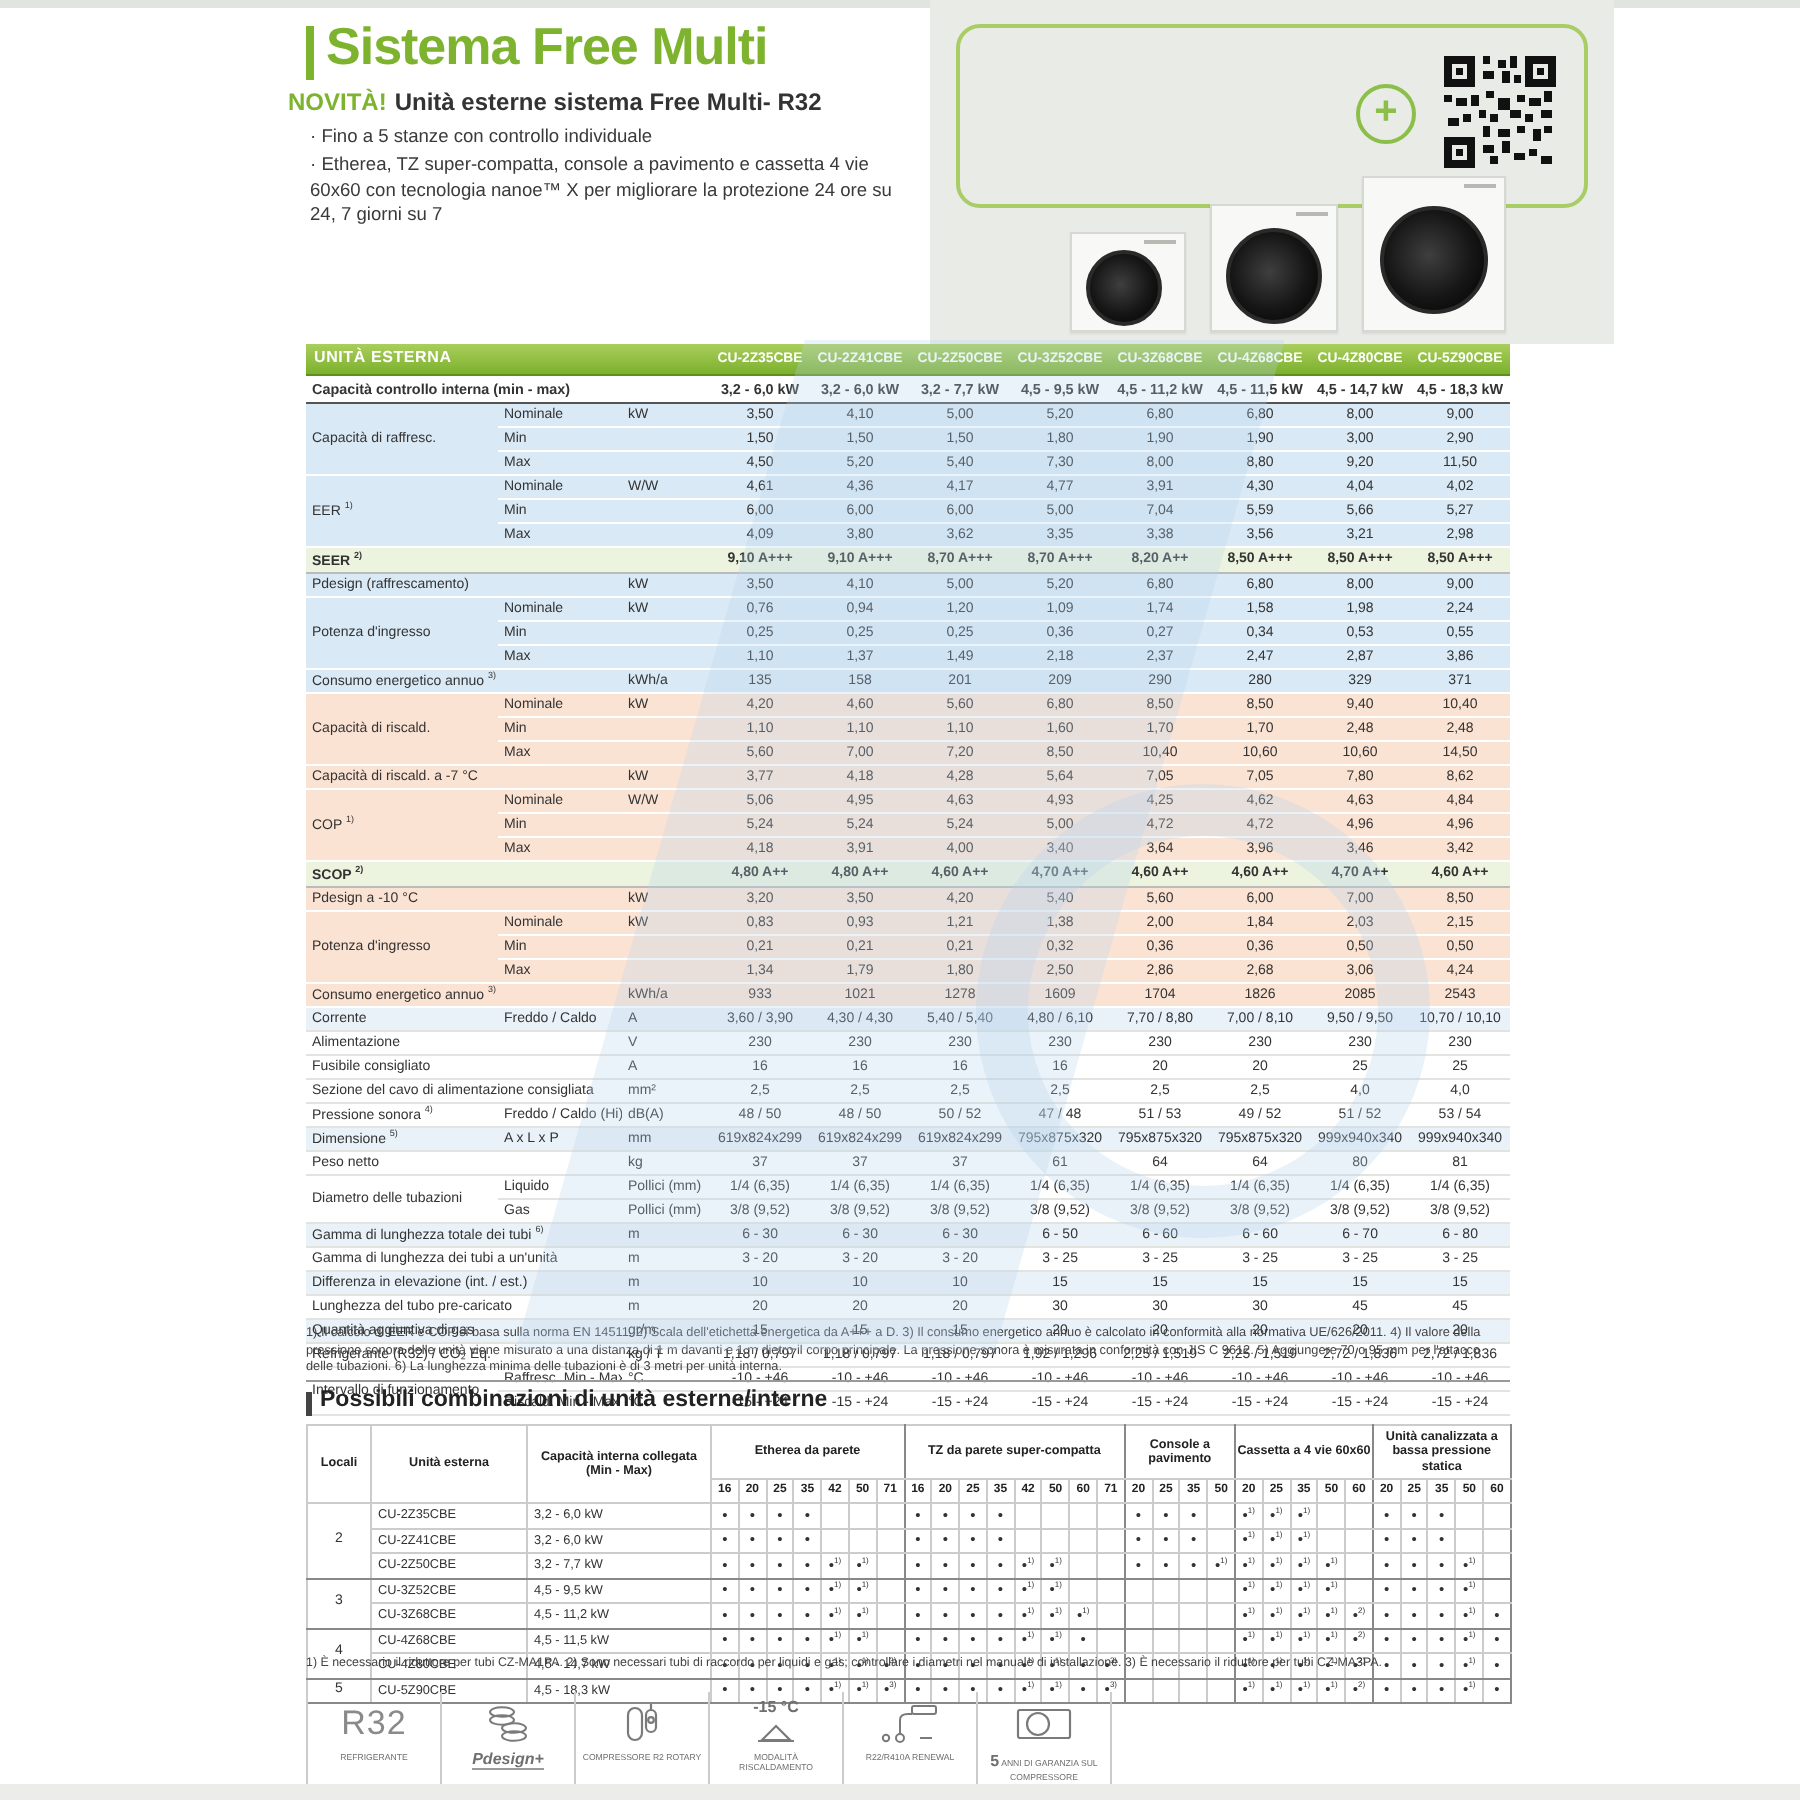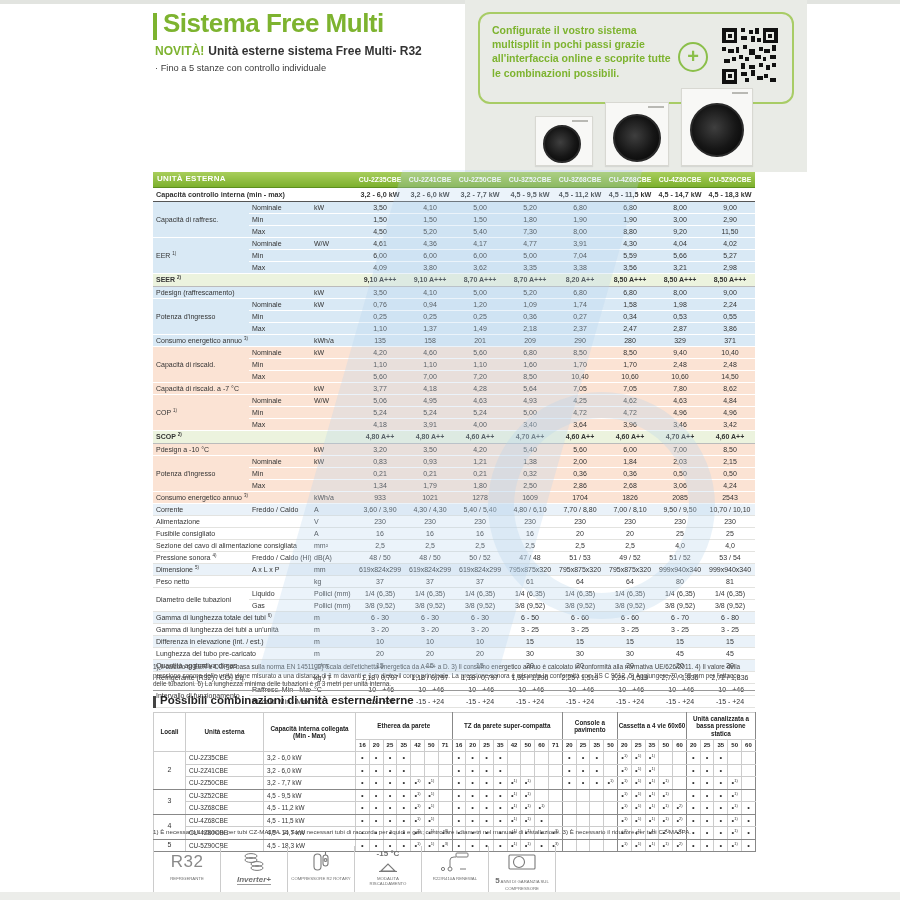--- a/index.html
+++ b/index.html
@@ -4,21 +4,21 @@
 <style>
   html,body{margin:0;padding:0;background:#fff;}
   #page{position:relative;width:900px;height:900px;background:#ffffff;overflow:hidden;
         font-family:"Liberation Sans",sans-serif;color:#333;}
   .topstrip{position:absolute;left:0;top:0;width:900px;height:4px;background:#e2e4e0;}
   .botstrip{position:absolute;left:0;bottom:0;width:900px;height:8px;background:#ecedea;}
 
   
   .title-bar{position:absolute;left:153px;top:13px;width:4px;height:27px;background:#7db32f;}
   .page-title{position:absolute;left:163px;top:8px;font-size:26px;font-weight:bold;color:#7db32f;letter-spacing:-0.5px;}
-  .novita-line{position:absolute;left:155px;top:44px;font-size:12px;font-weight:bold;}
+  .novita-line{position:absolute;left:144px;top:44px;font-size:12px;font-weight:bold;}
   .novita{color:#7db32f;margin-right:4px;}
   .bullets{position:absolute;left:155px;top:62px;width:300px;font-size:9.3px;line-height:1.38;color:#3a3a3a;}
   .bullets div{margin-bottom:1px;}
   .bullets div:before{content:"· ";}
 
   .hero{position:absolute;left:465px;top:0;width:342px;height:172px;background:#e9ebe6;}
   .config-box{position:absolute;left:13px;top:12px;width:312px;height:88px;border:2px solid #a8cc66;border-radius:12px;background:#e9ebe6;}
   .config-text{position:absolute;left:12px;top:9px;width:190px;font-size:10.5px;line-height:1.35;font-weight:bold;color:#7db32f;}
   .plus-circle{position:absolute;right:84px;top:28px;width:26px;height:26px;border:2px solid #8bbf4a;border-radius:50%;
                color:#8bbf4a;font-size:20px;line-height:24px;text-align:center;font-weight:bold;}
@@ -87,25 +87,25 @@
   <div class="topstrip"></div>
   <div class="botstrip"></div>
 
   <div class="title-bar"></div>
   <div class="page-title">Sistema Free Multi</div>
   <div class="novita-line">
     <span class="novita">NOVITÀ!</span><span>Unità esterne sistema Free Multi- R32</span>
   </div>
   <div class="bullets">
     <div>Fino a 5 stanze con controllo individuale</div>
+    <div>Etherea, TZ super-compatta, console a pavimento e cassetta 4 vie 60x60 con tecnologia nanoe™ X per migliorare la protezione 24 ore su 24, 7 giorni su 7</div>
   </div>
 
   <div class="hero">
     <div class="config-box">
-      <div class="config-text">Configurate il vostro sistema multisplit in pochi passi grazie all'interfaccia online e scoprite tutte le combinazioni possibili.</div>
       <div class="plus-circle">+</div>
       <svg class="qr" viewBox="0 0 29 29" shape-rendering="crispEdges">
         <rect width="29" height="29" fill="#e9ebe6"></rect>
         <g fill="#111">
           <rect x="0" y="0" width="8" height="8"></rect>
             <rect x="21" y="0" width="8" height="8"></rect>
             <rect x="0" y="21" width="8" height="8"></rect>
           <rect x="2" y="2" width="4" height="4" fill="#e9ebe6"></rect>
             <rect x="23" y="2" width="4" height="4" fill="#e9ebe6"></rect>
             <rect x="2" y="23" width="4" height="4" fill="#e9ebe6"></rect>
@@ -1084,21 +1084,21 @@
       </div>
       <div class="ficon">
         <div class="glyph">
           <svg width="24" height="22" viewBox="0 0 24 22" fill="none" stroke="#7a7a7a" stroke-width="1">
             <ellipse cx="9" cy="5" rx="6" ry="2.4"></ellipse>
             <ellipse cx="9" cy="9" rx="6" ry="2.4"></ellipse>
             <ellipse cx="15" cy="13" rx="6" ry="2.4"></ellipse>
             <ellipse cx="15" cy="17" rx="6" ry="2.4"></ellipse>
           </svg>
         </div>
-        <div class="inv-script">Inverter+</div>
+        <div class="inv-script">Pdesign+</div>
       </div>
       <div class="ficon">
         <div class="glyph">
           <svg width="24" height="24" viewBox="0 0 24 24" fill="none" stroke="#7a7a7a" stroke-width="1.1">
             <rect x="5" y="4" width="7" height="16" rx="3.5"></rect>
             <rect x="14" y="5" width="5" height="11" rx="2.5"></rect>
             <line x1="16.5" y1="2" x2="16.5" y2="5"></line>
             <circle cx="16.5" cy="10" r="1.4"></circle>
           </svg>
         </div>

